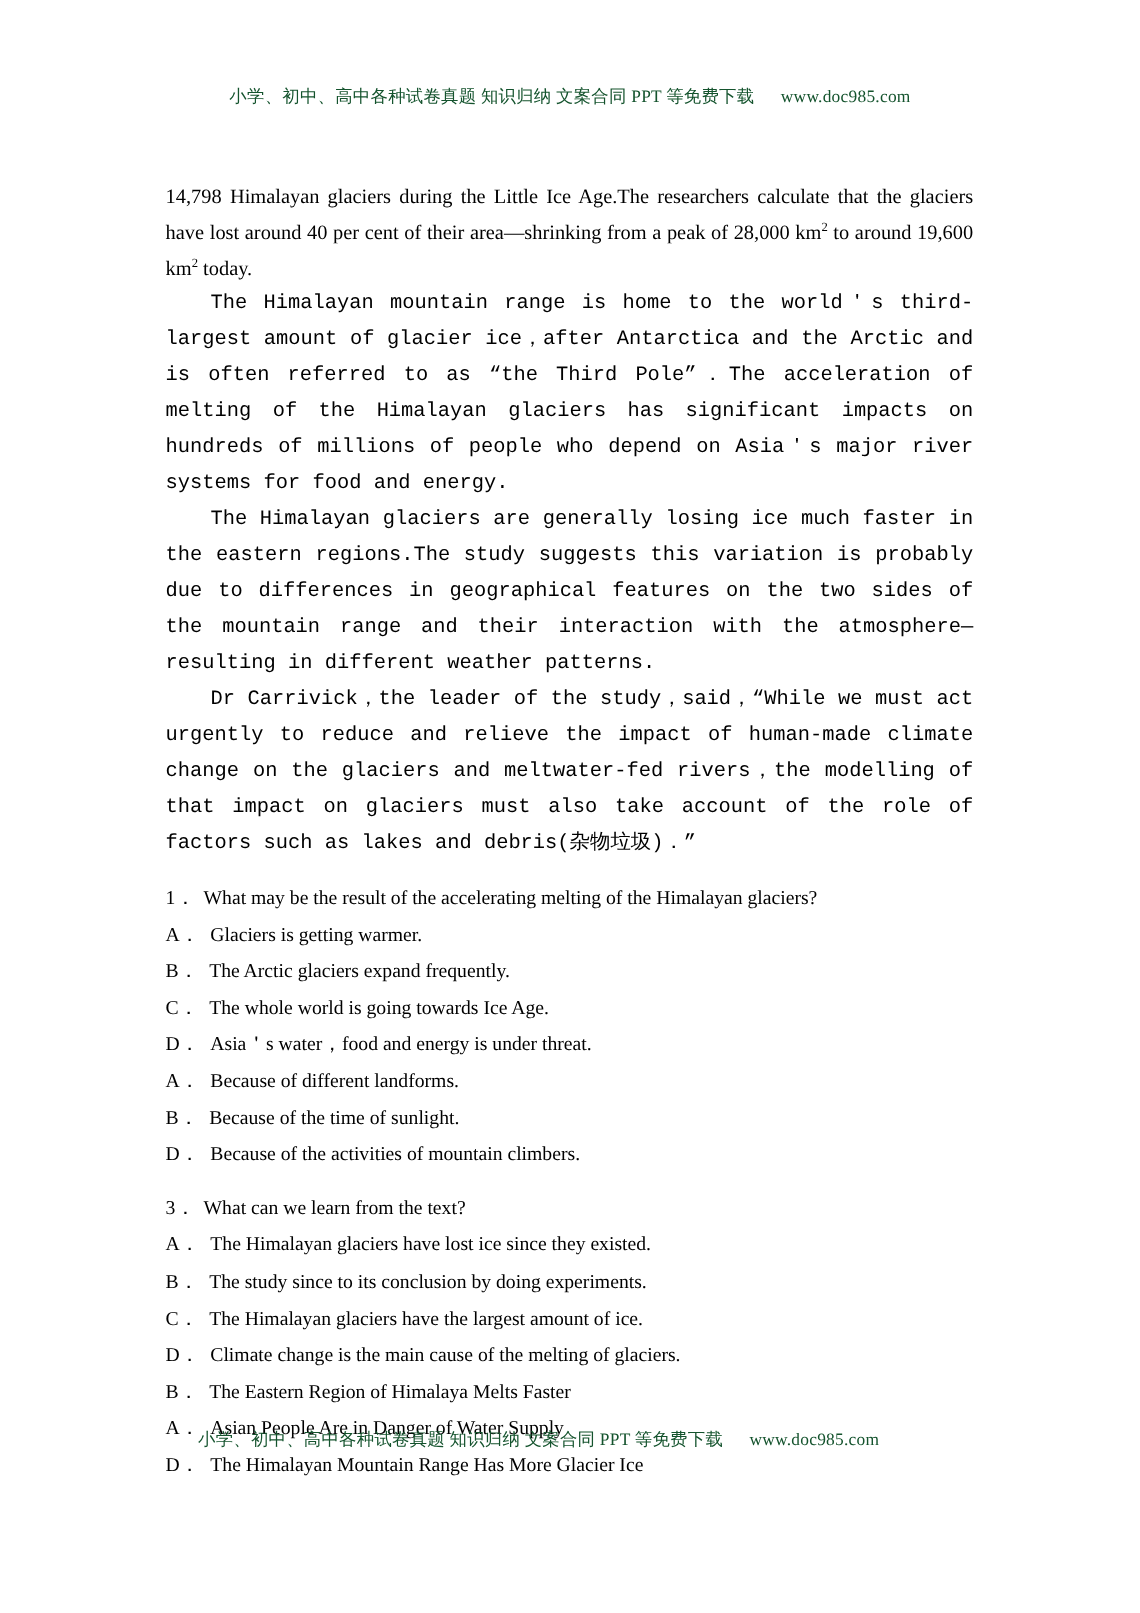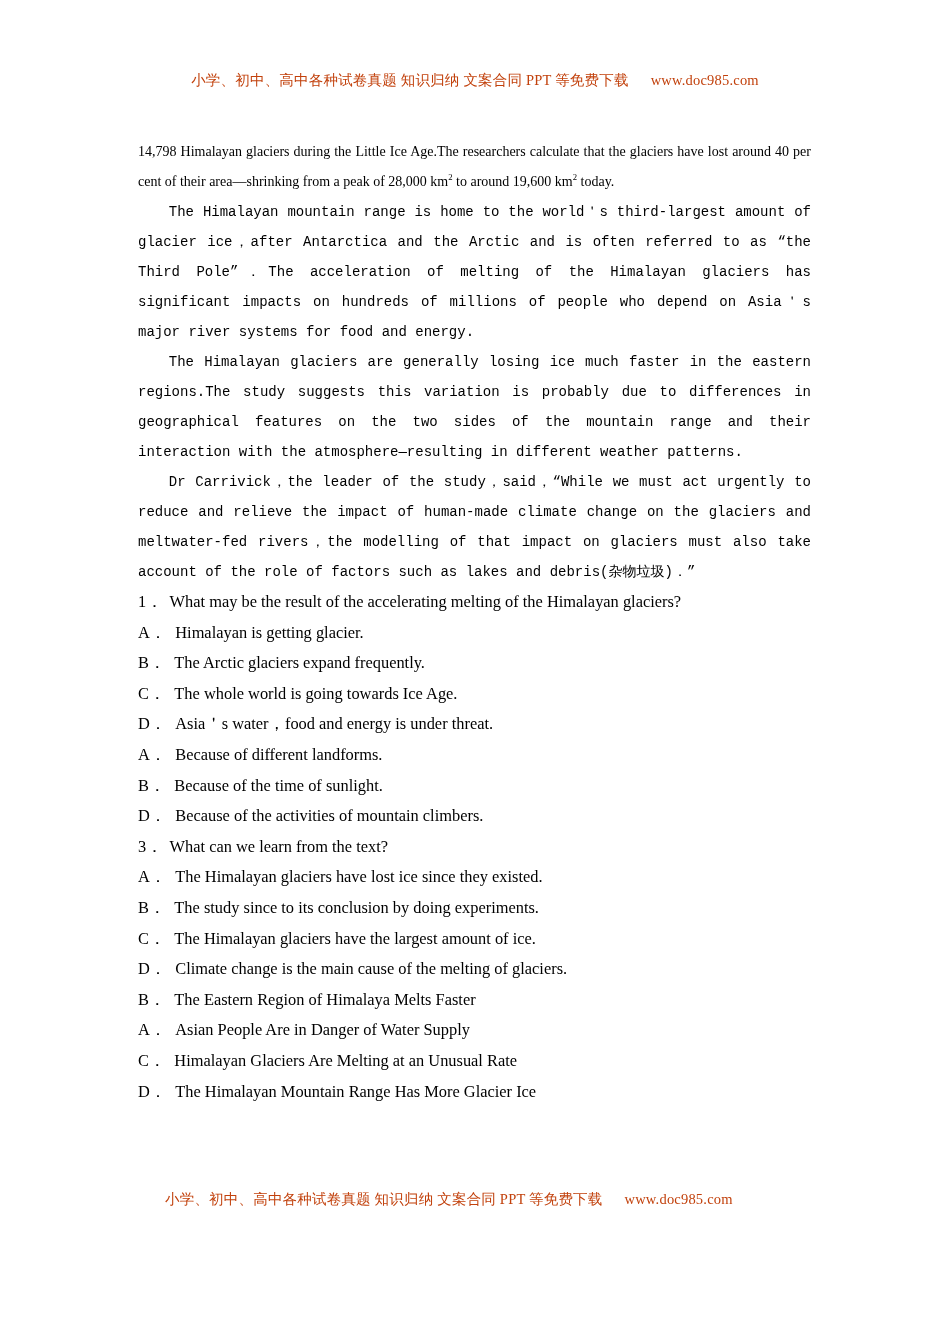--- a/index.html
+++ b/index.html
@@ -17,21 +17,21 @@
     color: #000000;
   }
 
   
   .watermark {
     position: absolute;
     left: 0;
     width: 950px;
     text-align: center;
     font-size: 14.5px;
-    color: #c2410c;
+    color: #14532d;
     letter-spacing: 0.2px;
     white-space: nowrap;
   }
   .watermark .gap {
     display: inline-block;
     width: 22px;
   }
   .wm-header { top: 71px; }
   .wm-footer {
     top: 1190px;
@@ -42,22 +42,22 @@
 
   
   .content {
     position: absolute;
     left: 138px;
     top: 137px;
     width: 673px;
   }
 
   p.para {
-    margin: 0 0 0 0;
-    font-size: 14px;
+    margin: 12px 0 0 0;
+    font-size: 17px;
     line-height: 30px;
     text-align: justify;
     text-justify: inter-word;
     text-indent: 0;
   }
   p.para.indent {
     text-indent: 2.2em;
   }
   p.para + p.para {
     margin-top: 0;
@@ -74,21 +74,21 @@
   .questions {
     margin-top: 0;
   }
   .qline {
     font-size: 16.4px;
     line-height: 30.6px;
     text-align: left;
     white-space: nowrap;
   }
   .qline.stem {
-    margin-top: 0;
+    margin-top: 14px;
   }
   .qline .marker {
     display: inline;
   }
   .qline .marker-sp {
     display: inline-block;
     width: 7px;
   }
   .opt .marker-sp {
     width: 9px;
@@ -107,35 +107,34 @@
 
     <div id="passage-container">
         <p class="para">14,798 Himalayan glaciers during the Little Ice Age.The researchers calculate that the glaciers have lost around 40 per cent of their area—shrinking from a peak of 28,000 km<sup>2</sup> to around 19,600 km<sup>2</sup> today.</p>
         <p class="para indent">The Himalayan mountain range is home to the world＇s third-largest amount of glacier ice，after Antarctica and the Arctic and is often referred to as “the Third Pole”．The acceleration of melting of the Himalayan glaciers has significant impacts on hundreds of millions of people who depend on Asia＇s major river systems for food and energy.</p>
         <p class="para indent">The Himalayan glaciers are generally losing ice much faster in the eastern regions.The study suggests this variation is probably due to differences in geographical features on the two sides of the mountain range and their interaction with the atmosphere—resulting in different weather patterns.</p>
         <p class="para indent">Dr Carrivick，the leader of the study，said，“While we must act urgently to reduce and relieve the impact of human-made climate change on the glaciers and meltwater-fed rivers，the modelling of that impact on glaciers must also take account of the role of factors such as lakes and debris(杂物垃圾)．”</p>
       </div>
 
     <div class="questions" id="questions-container">
         <div class="qline stem"><span class="marker">1．</span><span class="marker-sp"></span><span>What may be the result of the accelerating melting of the Himalayan glaciers?</span></div>
-        <div class="qline opt"><span class="marker">A．</span><span class="marker-sp"></span><span>Himalayan is getting glacier.</span></div>
+        <div class="qline opt"><span class="marker">A．</span><span class="marker-sp"></span><span>Glaciers is getting warmer.</span></div>
         <div class="qline opt"><span class="marker">B．</span><span class="marker-sp"></span><span>The Arctic glaciers expand frequently.</span></div>
         <div class="qline opt"><span class="marker">C．</span><span class="marker-sp"></span><span>The whole world is going towards Ice Age.</span></div>
         <div class="qline opt"><span class="marker">D．</span><span class="marker-sp"></span><span>Asia＇s water，food and energy is under threat.</span></div>
         <div class="qline opt"><span class="marker">A．</span><span class="marker-sp"></span><span>Because of different landforms.</span></div>
         <div class="qline opt"><span class="marker">B．</span><span class="marker-sp"></span><span>Because of the time of sunlight.</span></div>
         <div class="qline opt"><span class="marker">D．</span><span class="marker-sp"></span><span>Because of the activities of mountain climbers.</span></div>
         <div class="qline stem"><span class="marker">3．</span><span class="marker-sp"></span><span>What can we learn from the text?</span></div>
         <div class="qline opt"><span class="marker">A．</span><span class="marker-sp"></span><span>The Himalayan glaciers have lost ice since they existed.</span></div>
         <div class="qline opt"><span class="marker">B．</span><span class="marker-sp"></span><span>The study since to its conclusion by doing experiments.</span></div>
         <div class="qline opt"><span class="marker">C．</span><span class="marker-sp"></span><span>The Himalayan glaciers have the largest amount of ice.</span></div>
         <div class="qline opt"><span class="marker">D．</span><span class="marker-sp"></span><span>Climate change is the main cause of the melting of glaciers.</span></div>
         <div class="qline opt"><span class="marker">B．</span><span class="marker-sp"></span><span>The Eastern Region of Himalaya Melts Faster</span></div>
         <div class="qline opt"><span class="marker">A．</span><span class="marker-sp"></span><span>Asian People Are in Danger of Water Supply</span></div>
-        <div class="qline opt"><span class="marker">C．</span><span class="marker-sp"></span><span>Himalayan Glaciers Are Melting at an Unusual Rate</span></div>
         <div class="qline opt"><span class="marker">D．</span><span class="marker-sp"></span><span>The Himalayan Mountain Range Has More Glacier Ice</span></div>
       </div>
 
   </div>
 
   <div class="watermark wm-footer">
     <span>小学、初中、高中各种试卷真题  知识归纳  文案合同  PPT 等免费下载</span><span class="gap"></span><span>www.doc985.com</span>
   </div>
 
 </div>

